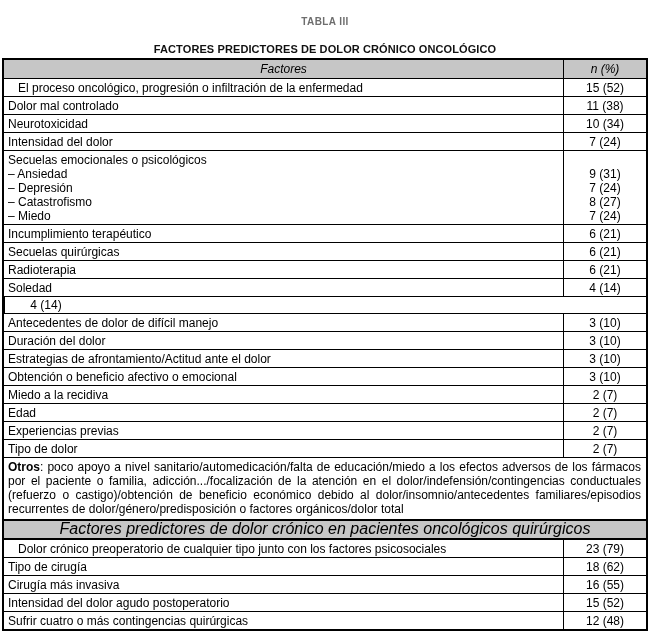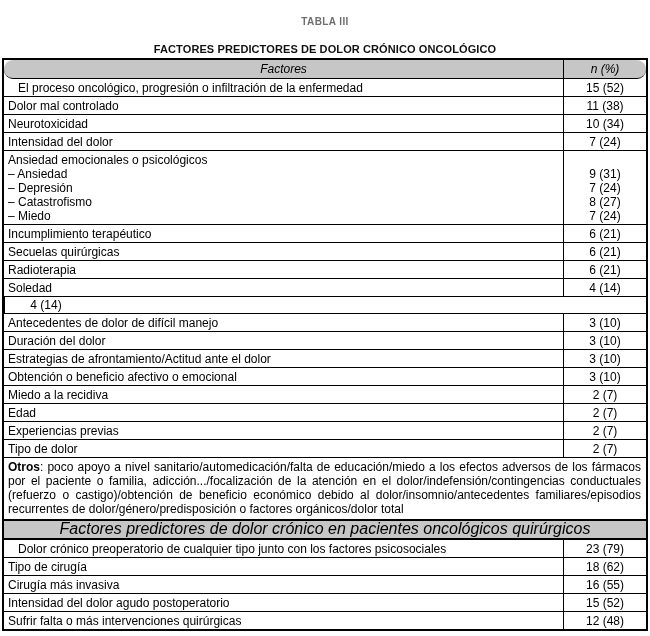--- a/index.html
+++ b/index.html
@@ -30,21 +30,20 @@
     border: 2px solid #000;
     background: #fff;
   }
   .row { display: flex; align-items: stretch; border-top: 1px solid #000; }
   .row.no-top { border-top: none; margin-left: 10px; }
   .thead {
     background: #c6c6c6;
     border-top: none;
     border-bottom: 1px solid #000;
     font-style: italic;
-    border-radius: 9px;
   }
   .thead .cell-l { text-align: center; padding: 2px 4px; }
   .thead .cell-r { font-style: italic; padding: 2px; }
   .cell-l {
     flex: 1;
     padding: 2px 5px 1px 4px;
     font-size: 12px;
     line-height: 14px;
     min-height: 17px;
   }
@@ -103,21 +102,21 @@
     <div class="cell-l">Neurotoxicidad</div>
     <div class="cell-r">10 (34)</div>
   </div>
   <div class="row">
     <div class="cell-l">Intensidad del dolor</div>
     <div class="cell-r">7 (24)</div>
   </div>
 
   <div class="row">
     <div class="cell-l">
-      <div>Ansiedad emocionales o psicológicos</div>
+      <div>Secuelas emocionales o psicológicos</div>
       <div>– Ansiedad</div>
       <div>– Depresión</div>
       <div>– Catastrofismo</div>
       <div>– Miedo</div>
     </div>
     <div class="cell-r stack">
       <div>9 (31)</div>
       <div>7 (24)</div>
       <div>8 (27)</div>
       <div>7 (24)</div>
@@ -192,17 +191,17 @@
   </div>
   <div class="row">
     <div class="cell-l">Cirugía más invasiva</div>
     <div class="cell-r">16 (55)</div>
   </div>
   <div class="row">
     <div class="cell-l">Intensidad del dolor agudo postoperatorio</div>
     <div class="cell-r">15 (52)</div>
   </div>
   <div class="row">
-    <div class="cell-l">Sufrir falta o más intervenciones quirúrgicas</div>
+    <div class="cell-l">Sufrir cuatro o más contingencias quirúrgicas</div>
     <div class="cell-r">12 (48)</div>
   </div>
 
 </div>
 
 </body></html>

